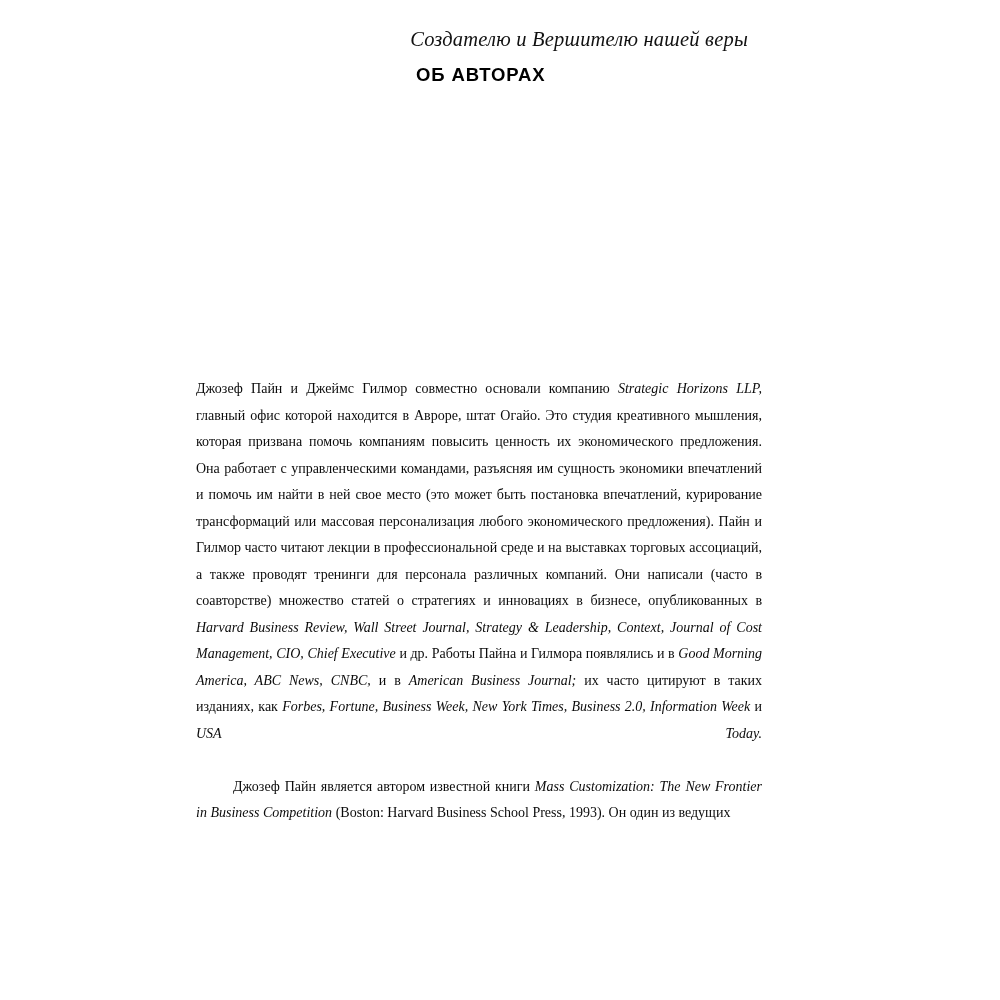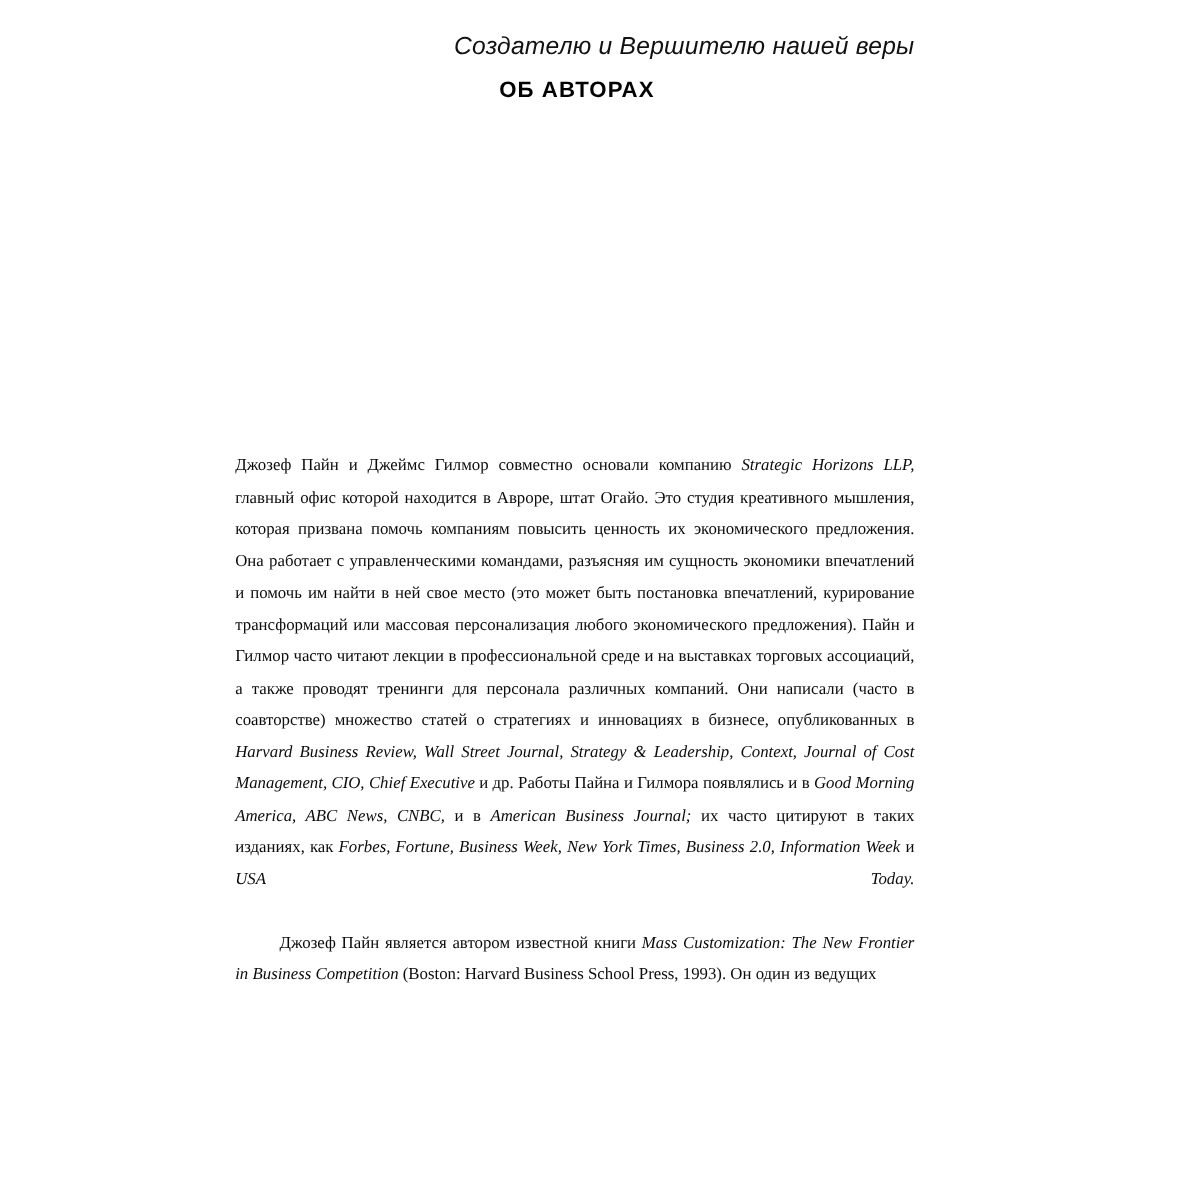--- a/index.html
+++ b/index.html
@@ -22,25 +22,25 @@
     position: absolute;
     inset: 0;
     width: 1000px;
     height: 1000px;
     background: #ffffff;
   }
 
   
   .running-head {
     position: absolute;
-    left: 196px;
+    left: 182px;
     top: 26px;
     width: 566px;
     text-align: right;
-    font-family: Liberation Sans, sans-serif;
+    font-family: Liberation Serif, serif;
     font-style: italic;
     font-size: 20.5px;
     line-height: 26px;
     letter-spacing: 0.2px;
     color: #111111;
     white-space: nowrap;
   }
 
   
   .section-title {

